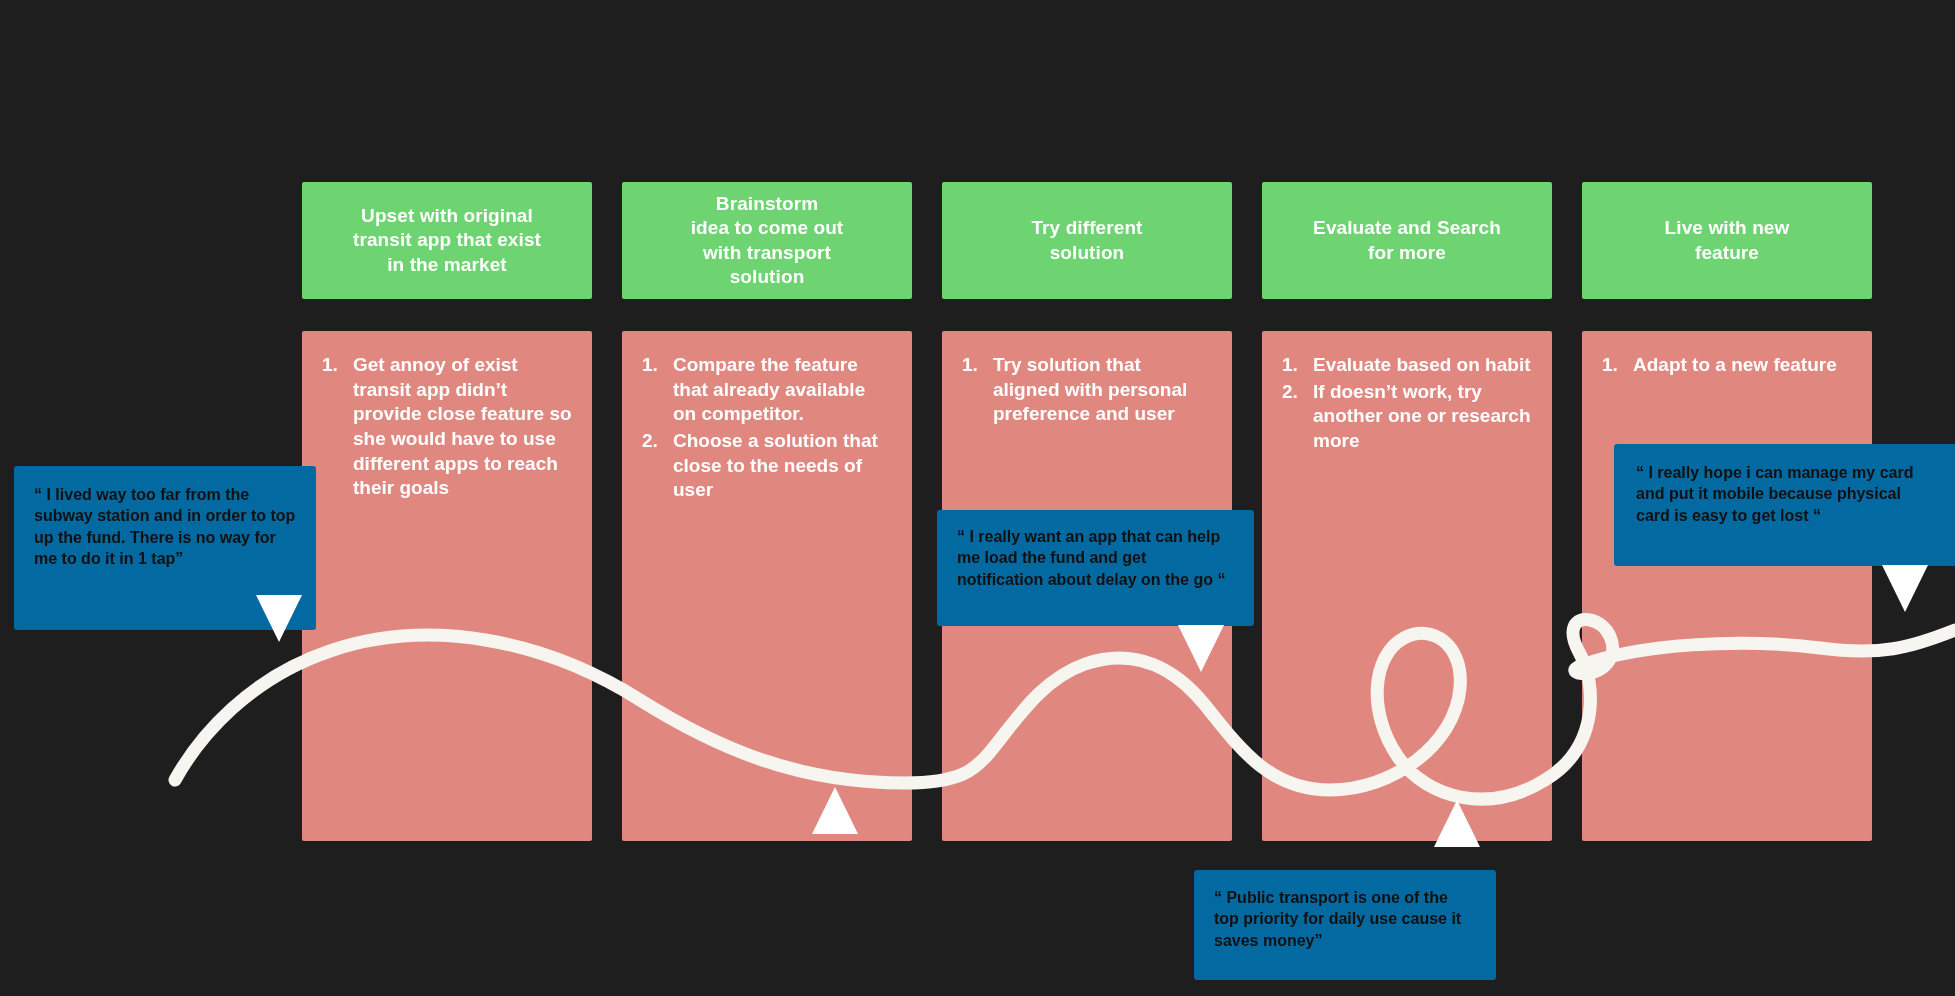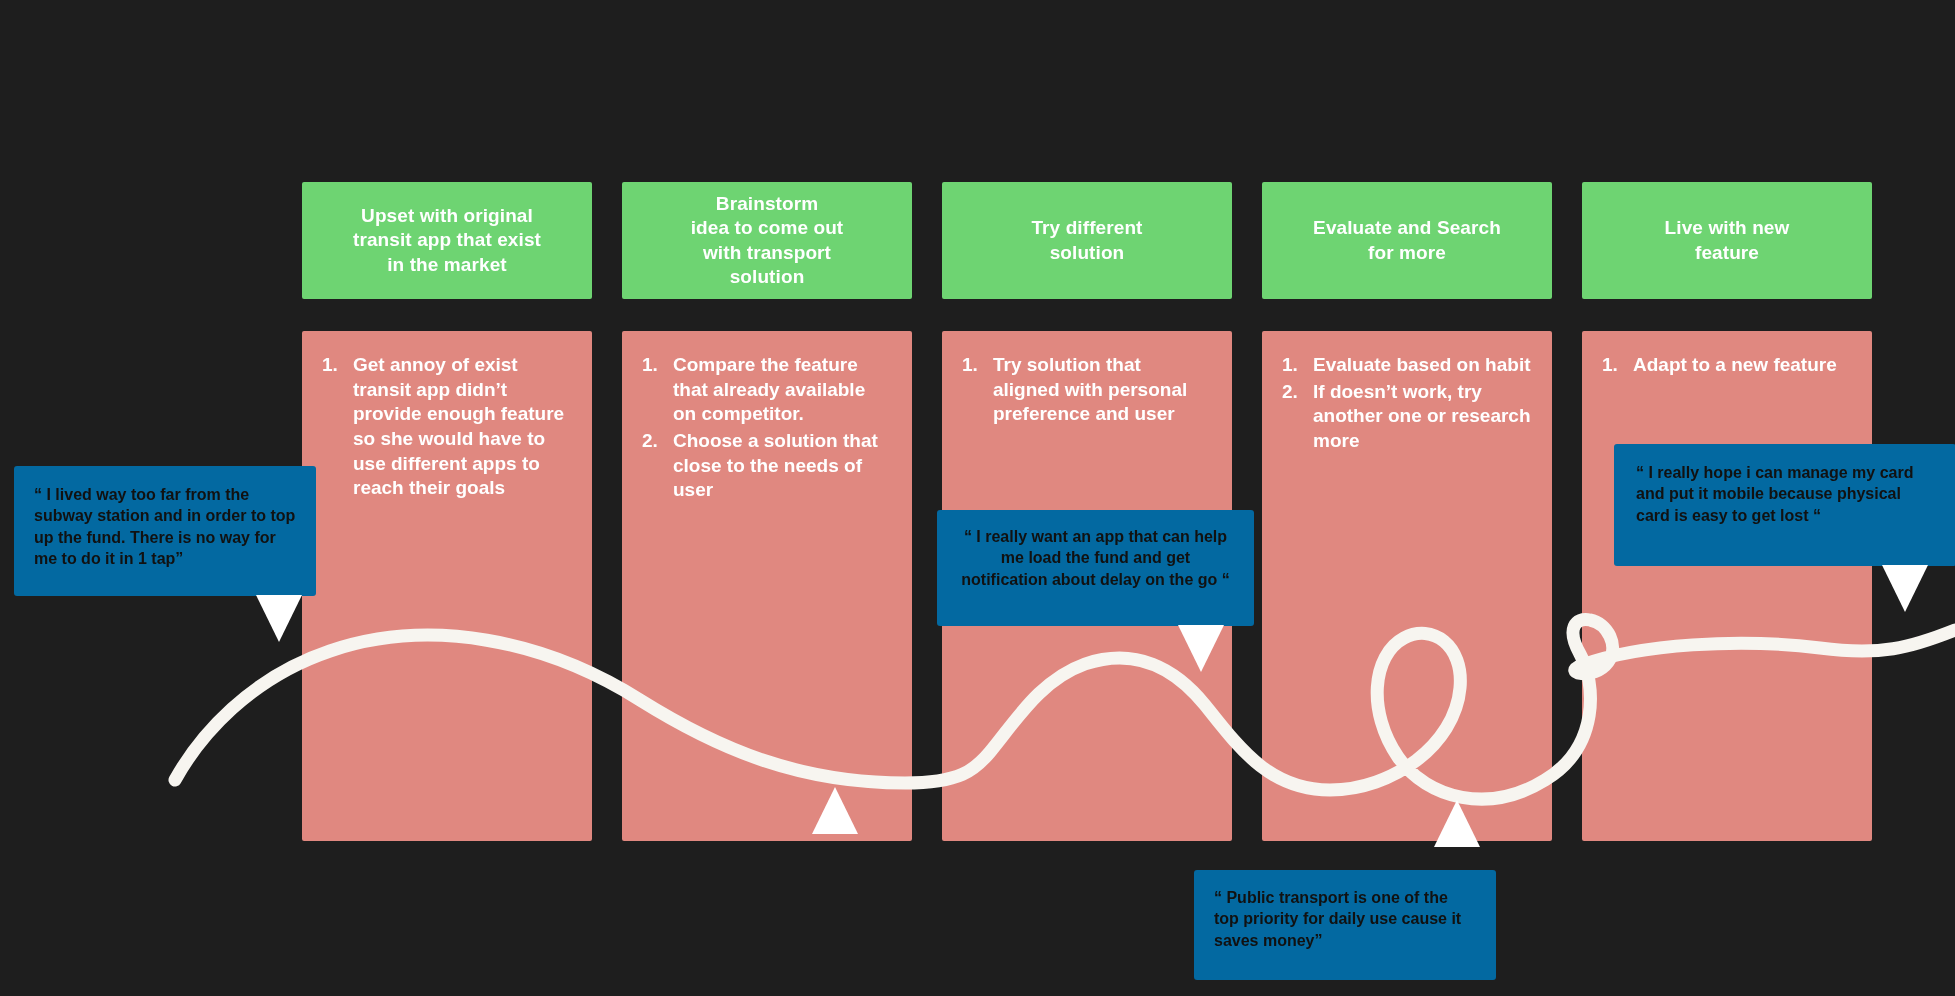--- a/index.html
+++ b/index.html
@@ -65,27 +65,27 @@
     border-right:23px solid transparent;
     border-top:47px solid #ffffff;
   }
   .tail-up{
     border-left:23px solid transparent;
     border-right:23px solid transparent;
     border-bottom:47px solid #ffffff;
   }
 
   
-  #bubble-1{left:14px;top:466px;width:302px;height:130px;padding:18px 20px 0 20px;}
+  #bubble-1{left:14px;top:466px;width:302px;height:164px;padding:18px 20px 0 20px;}
   #tail-1{left:256px;top:595px;}
 
   #bubble-2{left:572px;top:833px;width:300px;height:120px;padding:17px 20px 0 20px;}
   #tail-2{left:812px;top:787px;}
 
-  #bubble-3{left:937px;top:510px;width:317px;height:116px;padding:16px 20px 0 20px;text-align:center;}
+  #bubble-3{left:937px;top:510px;width:317px;height:116px;padding:16px 20px 0 20px;}
   #tail-3{left:1178px;top:625px;}
 
   #bubble-4{left:1194px;top:846px;width:302px;height:110px;padding:17px 20px 0 20px;margin-top:24px;}
   #tail-4{left:1434px;top:800px;}
 
   #bubble-5{left:1614px;top:444px;width:342px;height:122px;padding:18px 22px 0 22px;}
   #tail-5{left:1882px;top:565px;}
 </style>
 </head>
 <body>
@@ -116,21 +116,21 @@
   <div class="column col-1">
     <div class="stage-card">
       <span class="stage-label">Upset with original
 transit app that exist
 in the market</span>
     </div>
     <div class="action-card">
       <ul class="action-list">
         <li>
           <span class="num">1.</span>
-          <span>Get annoy of exist transit app didn’t provide enough feature so she would have to use different apps to reach their goals</span>
+          <span>Get annoy of exist transit app didn’t provide close feature so she would have to use different apps to reach their goals</span>
         </li>
       </ul>
     </div>
   </div>
 
   <div class="column col-2">
     <div class="stage-card">
       <span class="stage-label">Brainstorm
 idea to come out
 with transport

